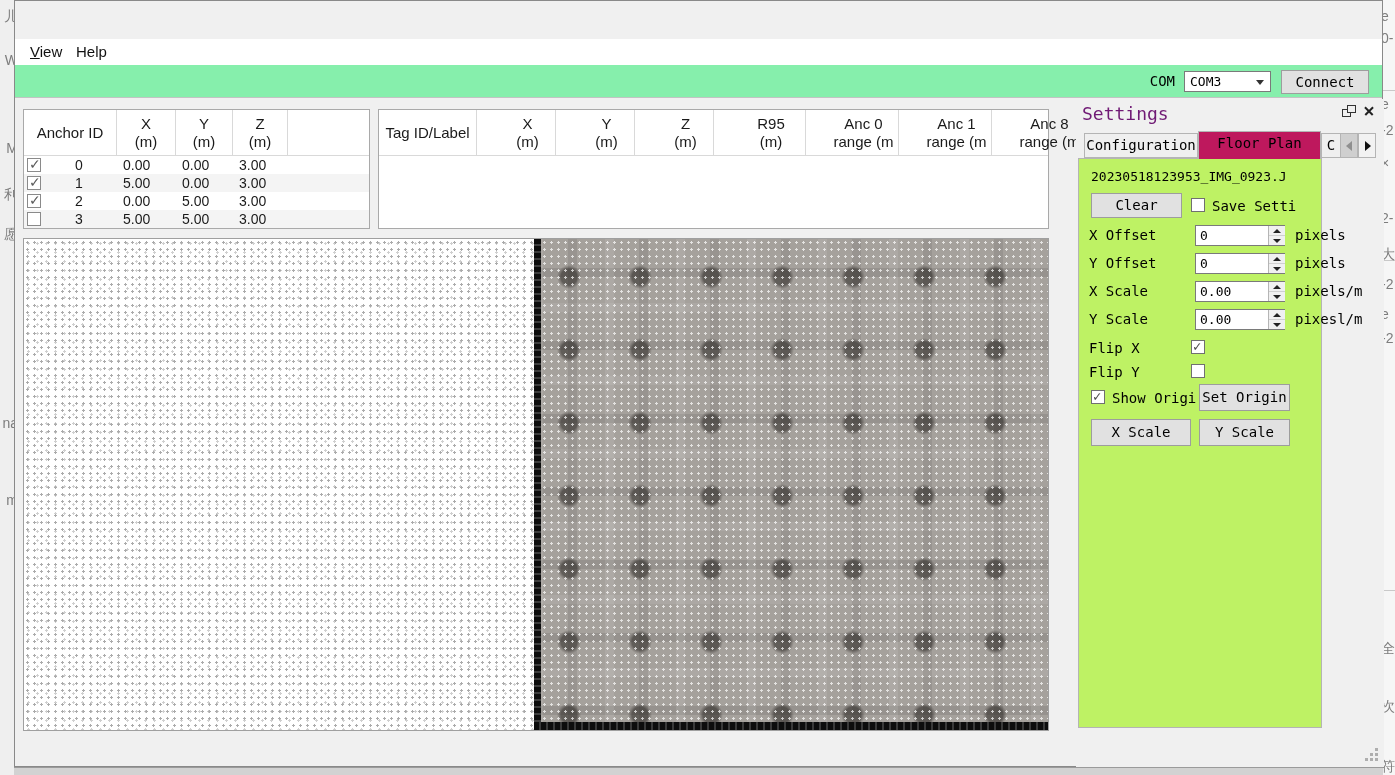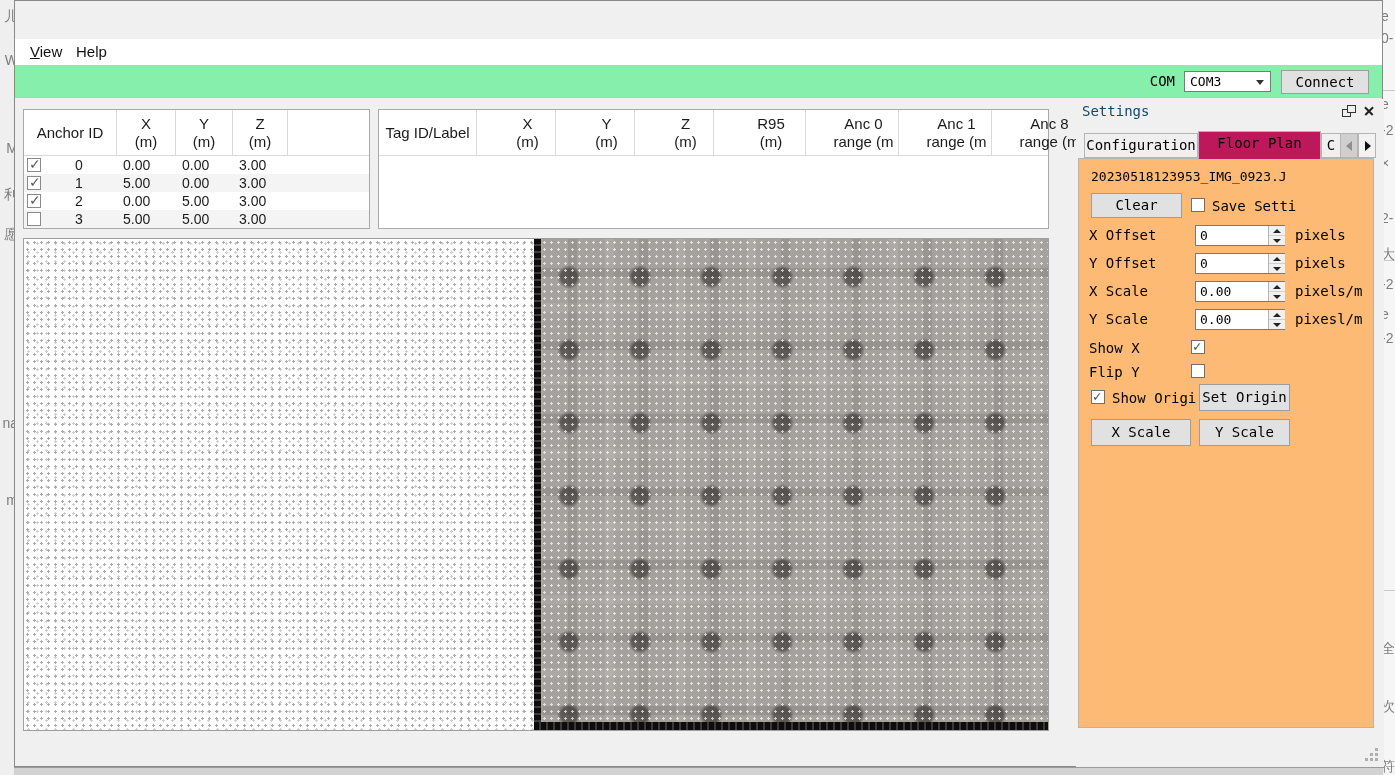--- a/index.html
+++ b/index.html
@@ -78,42 +78,42 @@
       repeating-linear-gradient(90deg, rgba(255,255,255,.09) 0 9px, transparent 9px 34px, rgba(0,0,0,.08) 34px 43px, transparent 43px 71px),
       repeating-linear-gradient(0deg, rgba(255,255,255,.08) 0 9px, transparent 9px 35px, rgba(0,0,0,.09) 35px 44px, transparent 44px 73px);
     background-size:7px 7px, 71px 73px, 71px 71px, 73px 73px; }
   .fp-border-left { position:absolute; left:0; top:0; bottom:0; width:7px;
     background:repeating-linear-gradient(180deg, #0d0d0d 0 5px, #3e3e3e 5px 7px); }
   .fp-border-bottom { position:absolute; left:0; right:0; bottom:0; height:8px;
     background:repeating-linear-gradient(90deg, #0d0d0d 0 5px, #3a3a3a 5px 7px); }
 
   
   .settings { position:absolute; left:1061px; top:1px; width:308px; height:668px; background:#f0f0f0; font-family:"DejaVu Sans Mono", monospace; }
-  .dock-title { position:absolute; left:6px; top:4px; font-size:14px; color:#0c4a6e; }
+  .dock-title { position:absolute; left:6px; top:4px; font-size:18px; color:#701a75; }
   .dock-icon { position:absolute; top:6px; width:14px; height:12px; }
   .float-icon { right:28px; }
   .float-icon .sq1 { position:absolute; right:0; top:0; width:9px; height:8px; border:1px solid #333; background:#f0f0f0; }
   .float-icon .sq2 { position:absolute; left:0; bottom:0; width:9px; height:8px; border:1px solid #333; background:#f0f0f0; }
   .close-icon { right:8px; }
   .close-icon .x1,.close-icon .x2 { position:absolute; left:50%; top:50%; width:11px; height:1.5px; background:#222; }
   .close-icon .x1 { transform:translate(-50%,-50%) rotate(45deg); }
   .close-icon .x2 { transform:translate(-50%,-50%) rotate(-45deg); }
 
   .tab { position:absolute; height:25px; top:34px; background:#efefef; border:1px solid #b4b4b4; font-size:14px; text-align:center; line-height:23px; color:#000; overflow:hidden; }
   .tab.active { top:32px; height:28px; background:#be185d; border-bottom:none; z-index:3; }
   .tab-config { left:8px; width:114px; }
   .tab-floorplan { left:122px; width:123px; }
   .tab-more { left:245px; width:20px; }
   .tab-scroll { position:absolute; top:34px; width:18px; height:25px; border:1px solid #b4b4b4; z-index:4; }
   .tab-scroll.left { left:264px; background:#cfcfcf; }
   .tab-scroll.right { left:282px; background:#f2f2f2; }
   .tri-l { position:absolute; left:5px; top:7px; width:0; height:0; border-top:5px solid transparent; border-bottom:5px solid transparent; border-right:6px solid #8f8f8f; }
   .tri-r { position:absolute; left:6px; top:7px; width:0; height:0; border-top:5px solid transparent; border-bottom:5px solid transparent; border-left:6px solid #111; }
 
-  .tabpage { position:absolute; left:2px; top:59px; width:296px; height:570px; background:#fdba74; border:1px solid #b4b4b4; z-index:2; }
+  .tabpage { position:absolute; left:2px; top:59px; width:244px; height:570px; background:#bef264; border:1px solid #b4b4b4; z-index:2; }
   .fp-file { position:absolute; left:12px; top:10px; font-size:13px; color:#000; white-space:nowrap; }
   .clear-btn { position:absolute; left:12px; top:34px; width:91px; height:25px; line-height:23px; }
   .cb { width:14px; height:14px; border:1px solid #707070; background:#fff; position:absolute; }
   .cb.checked::after { content:"✓"; position:absolute; left:1px; top:-3px; font-size:14px; color:#4a4a4a; }
   .save-cb { left:112px; top:39px; }
   .save-label { position:absolute; left:133px; top:39px; font-size:14px; }
   .form-label { position:absolute; left:10px; font-size:14px; color:#000; }
   .spinbox { position:absolute; left:116px; width:90px; height:21px; border:1px solid #7a7a7a; background:#fff; }
   .spin-input { position:absolute; left:0; top:0; width:72px; height:19px; border:none; outline:none; font-family:"DejaVu Sans Mono", monospace; font-size:13px; padding-left:4px; background:transparent; }
   .spin-btns { position:absolute; right:0; top:0; width:16px; height:19px; border-left:1px solid #b5b5b5; }
@@ -356,21 +356,21 @@
           <span class="form-label" style="top:152px">Y Scale</span>
           <div class="spinbox" style="top:150px">
             <input class="spin-input" value="0.00" style="">
             <div class="spin-btns">
                 <div class="spin-up"></div>
                 <div class="spin-down"></div>
               </div>
           </div>
           <span class="unit" style="top:152px">pixesl/m</span>
 
-          <span class="form-label" style="top:181px">Show X</span>
+          <span class="form-label" style="top:181px">Flip X</span>
           <span class="cb flip-cb checked" style="top:181px"></span>
           <span class="form-label" style="top:205px">Flip Y</span>
           <span class="cb flip-cb" style="top:205px"></span>
 
           <span class="cb so-cb checked"></span>
           <span class="so-label">Show Origi</span>
           <div class="push-btn set-origin-btn">Set Origin</div>
 
           <div class="push-btn xscale-btn">X Scale</div>
           <div class="push-btn yscale-btn">Y Scale</div>

